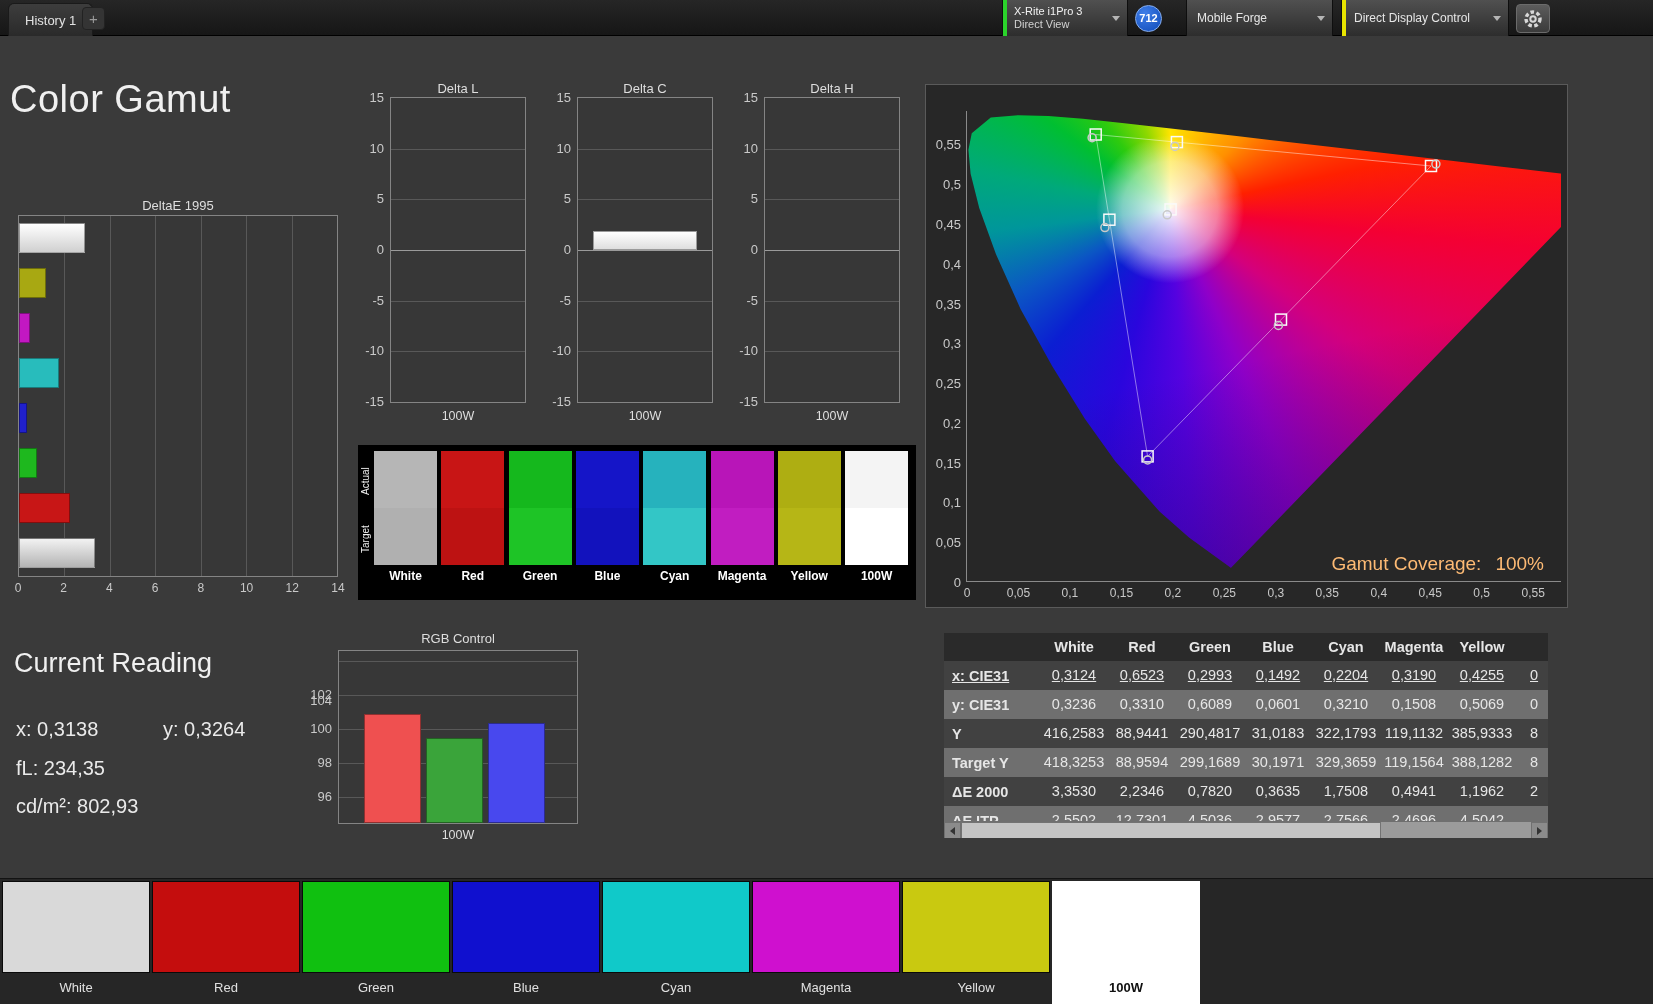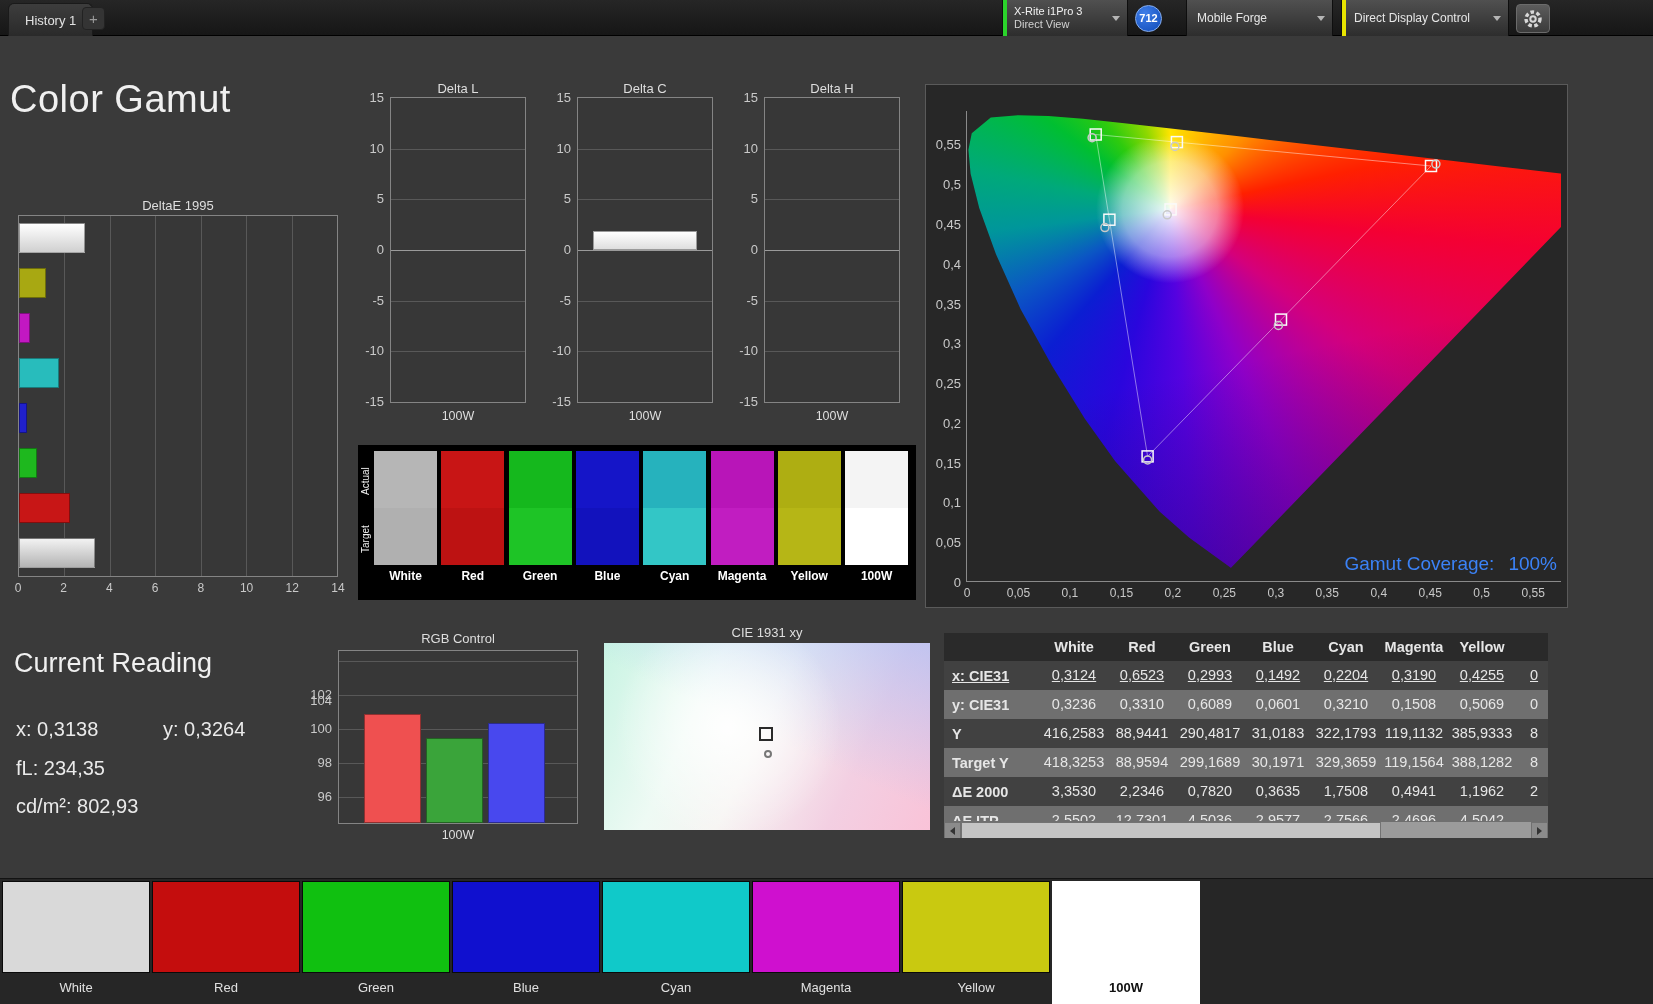--- a/index.html
+++ b/index.html
@@ -64,21 +64,21 @@
 #cie76{position:absolute;left:925px;top:84px;width:643px;height:524px;background:#272727;border:1px solid #5a5a5a}
 #cie76 .ctitle{left:0;top:7px;width:643px}
 #cie76plot{position:absolute;left:40px;top:26px;width:595px;height:471px;border-left:1px solid #8a8a8a;border-bottom:1px solid #8a8a8a}
 #locus{position:absolute;left:0;top:0;width:100%;height:100%;background:
  radial-gradient(circle 95px at 34.2% 20.9%, rgba(255,255,255,.95), rgba(252,252,255,.5) 50%, rgba(255,255,255,0) 78%),
  linear-gradient(168deg, rgba(0,0,0,0) 52%, rgba(20,0,60,.35) 90%),
  conic-gradient(from 0deg at 34.2% 20.9%, #ffe400 0deg,#ff9000 45deg,#ff2000 78deg,#f40033 96deg,#d4007c 126deg,#8f00c9 156deg,#5502e0 176deg,#2a06dd 196deg,#0b1ed2 221deg,#0b56c4 241deg,#00969b 263deg,#00a97a 281deg,#00bf31 306deg,#2ecb0e 323deg,#8ed800 343deg,#ffe400 360deg)}
 #cie76svg{position:absolute;left:0;top:0}
 #cie76plot .xtick{position:absolute;top:475px;transform:translateX(-50%);font-size:12px;color:#c9c9c9}
 #cie76plot .ytick{left:-40px;width:34px}
-#coverage{position:absolute;right:4px;bottom:6px;font-size:19px;color:#3b82f6}
+#coverage{position:absolute;right:17px;bottom:6px;font-size:19px;color:#fdba74}
 #coverage .covval{margin-left:14px}
 
 
 #strip{position:absolute;left:358px;top:445px;width:558px;height:155px;background:#000}
 .rot{position:absolute;left:2px;width:12px;height:57px;font-size:10px;color:#f0f0f0;writing-mode:vertical-rl;transform:rotate(180deg);text-align:center}
 .sw{position:absolute;top:6px;width:63px;height:142px}
 .swa,.swt{height:57px}
 .swl{position:absolute;top:118px;width:63px;text-align:center;font-size:12px;font-weight:bold;color:#fff}
 
 
@@ -356,27 +356,20 @@
         <div class="rgbbar" style="left: 149px; height: 100.475px; background: rgb(72, 72, 238);"></div>
       </div>
     <div class="xlab">100W</div>
   <div class="ytick" style="top: 22.2178px; margin-top: 40px;">104</div>
       <div class="ytick" style="top: 56.2772px;">102</div>
       <div class="ytick" style="top: 90.3366px;">100</div>
       <div class="ytick" style="top: 124.396px;">98</div>
       <div class="ytick" style="top: 158.455px;">96</div>
     </div>
 
-  <div id="cie31">
-    <div class="ctitle">CIE 1931 xy</div>
-    <div id="cie31box">
-        <div class="sqmark" style="left: 49.7%; top: 48.7%;"></div>
-        <div class="cirmark" style="left: 50.3%; top: 59.4%;"></div>
-      </div>
-  </div>
 
   <div id="dataTable">
     <div id="tblScroll">
       <div id="sLeft" class="sbtn">
           <div class="tri-l"></div>
         </div>
       <div id="sThumb"></div>
       <div id="sRight" class="sbtn">
           <div class="tri-r"></div>
         </div>

